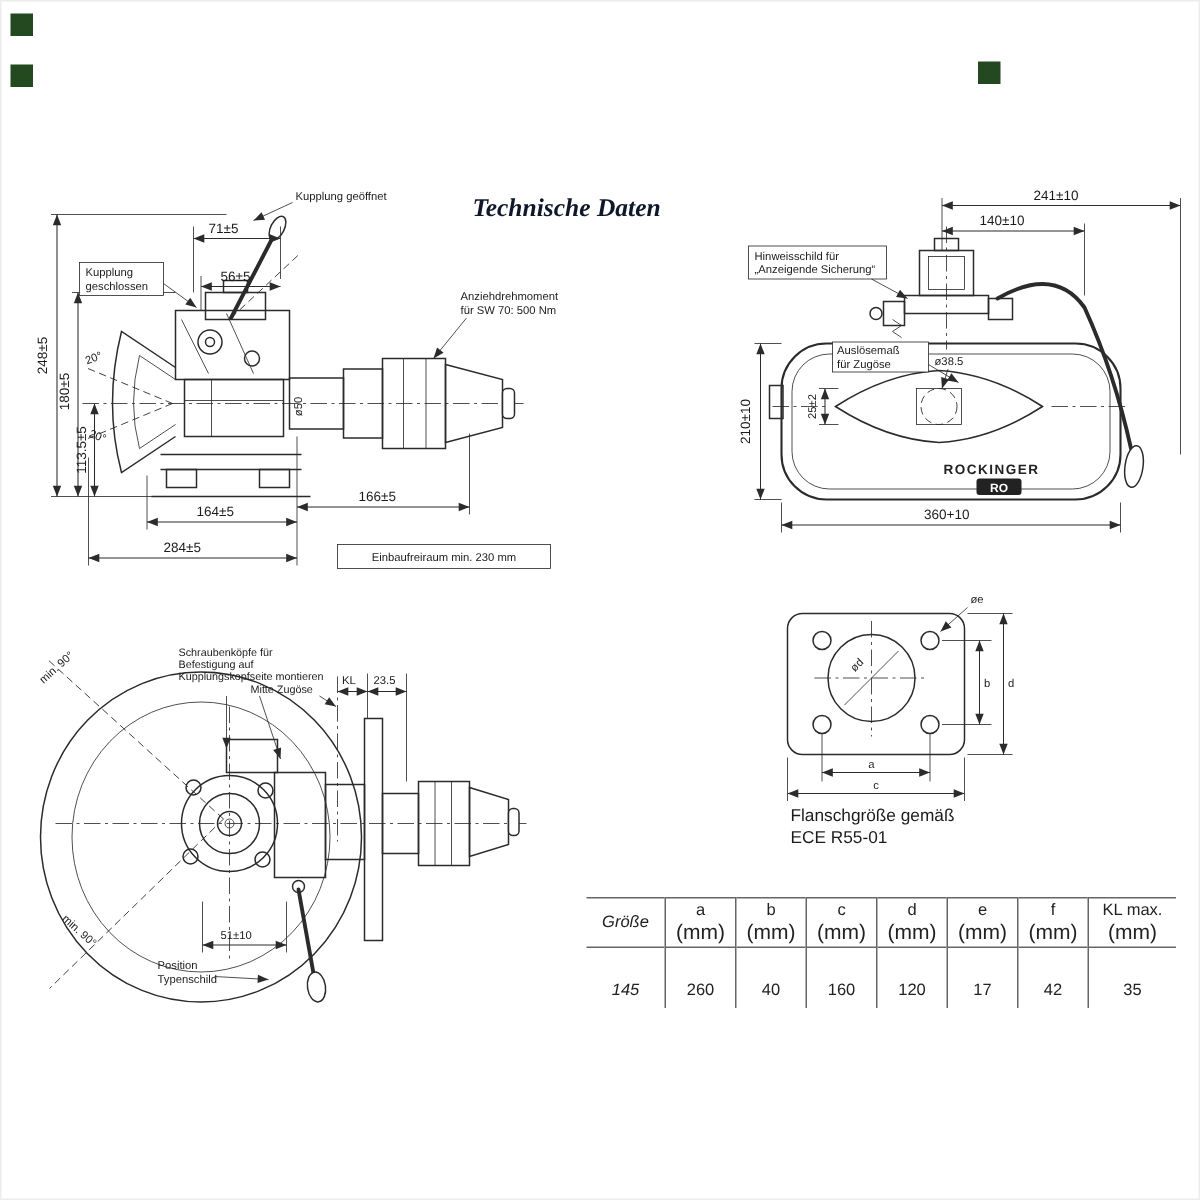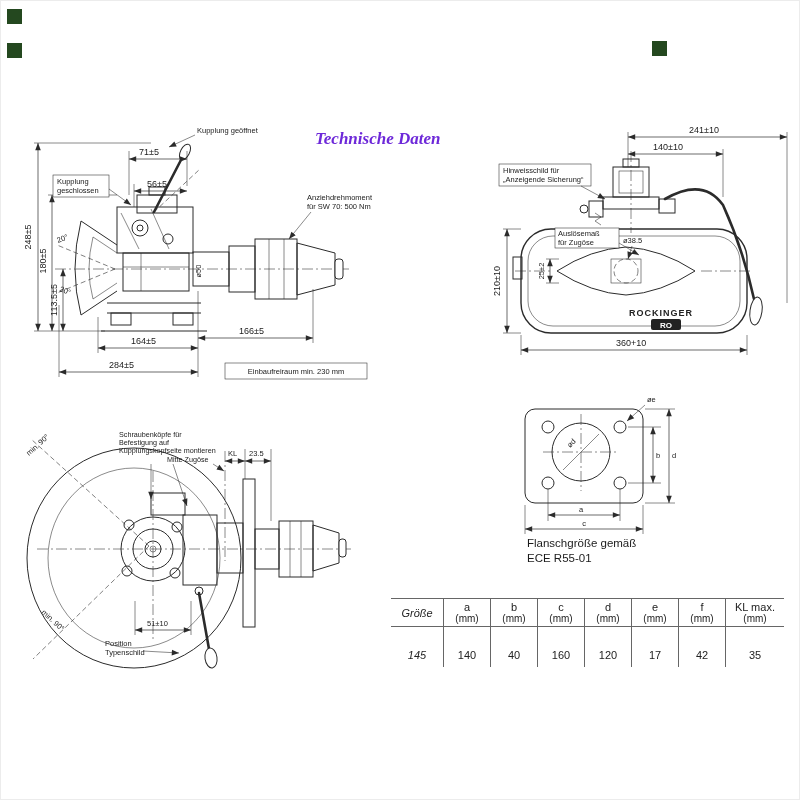--- a/index.html
+++ b/index.html
@@ -3,21 +3,21 @@
 <meta charset="utf-8">
 <style>
   html,body { margin:0; padding:0; background:#fff; }
   #canvas {
     position:relative; width:800px; height:800px; background:#ffffff;
     font-family:"Liberation Sans", sans-serif; overflow:hidden;
     border:1px solid #ececec; box-sizing:border-box;
   }
   #page-title {
     position:absolute; left:314px; top:128px; margin:0;
-    font-size:17px; font-style:italic; font-weight:bold; color:#6d28d9;
+    font-size:17px; font-style:italic; font-weight:bold; color:#0f172a;
     font-family:"Liberation Serif", serif;
   }
   svg { position:absolute; left:0; top:0; }
   svg text { fill:#1b1b1b; font-family:"Liberation Sans", sans-serif; }
   .ln   { stroke:#2b2b2b; stroke-width:1; fill:none; }
   .ln2  { stroke:#2b2b2b; stroke-width:1.4; fill:none; }
   .thin { stroke:#2b2b2b; stroke-width:0.55; fill:none; }
   .dash { stroke:#2b2b2b; stroke-width:0.6; fill:none; stroke-dasharray:5 3; }
   .cl   { stroke:#2b2b2b; stroke-width:0.55; fill:none; stroke-dasharray:11 3 2 3; }
   .dim  { stroke:#2b2b2b; stroke-width:0.7; fill:none; }
@@ -30,21 +30,21 @@
   .artifact { position:absolute; width:15px; height:15px; background:#24481f; }
   .spec-table { position:absolute; left:390px; top:597px; }
   .spec-table table { border-collapse:collapse; font-size:11px; color:#222; }
   .spec-table th, .spec-table td {
     border-left:1px solid #666; font-weight:normal; text-align:center;
     padding:2px 3px; vertical-align:middle;
   }
   .spec-table th:first-child, .spec-table td:first-child { border-left:none;font-style:italic; }
   .spec-table thead tr { border-top:1px solid #666; border-bottom:1px solid #666; }
   .spec-table td { padding:22px 3px 6px; }
-  .hunit { font-size:10px; }
+  .hunit { font-size:14px; }
 </style>
 </head>
 <body>
 
 <div id="canvas">
 
   <div class="artifact" style="left:6px; top:8px;"></div>
   <div class="artifact" style="left:6px; top:42px;"></div>
   <div class="artifact" style="left:651px; top:40px;"></div>
 
@@ -345,21 +345,21 @@
           </th>
           <th style="width:52px">
             <div class="hname">KL max.</div>
             <div class="hunit">(mm)</div>
           </th>
         </tr>
       </thead>
       <tbody>
         <tr>
           <td>145</td>
-          <td>140</td>
+          <td>260</td>
           <td>40</td>
           <td>160</td>
           <td>120</td>
           <td>17</td>
           <td>42</td>
           <td>35</td>
         </tr>
       </tbody>
     </table>
   </div>

